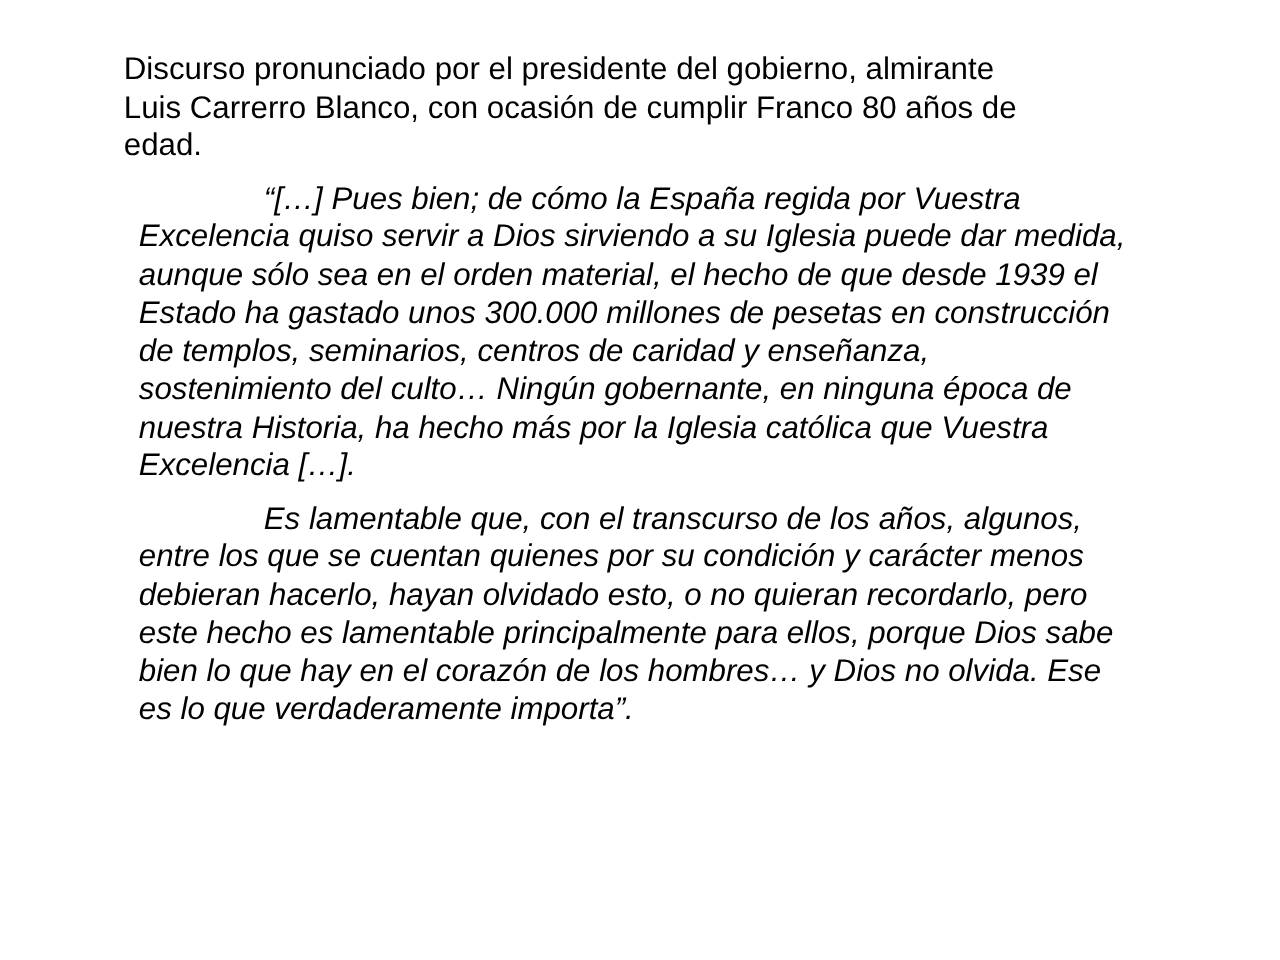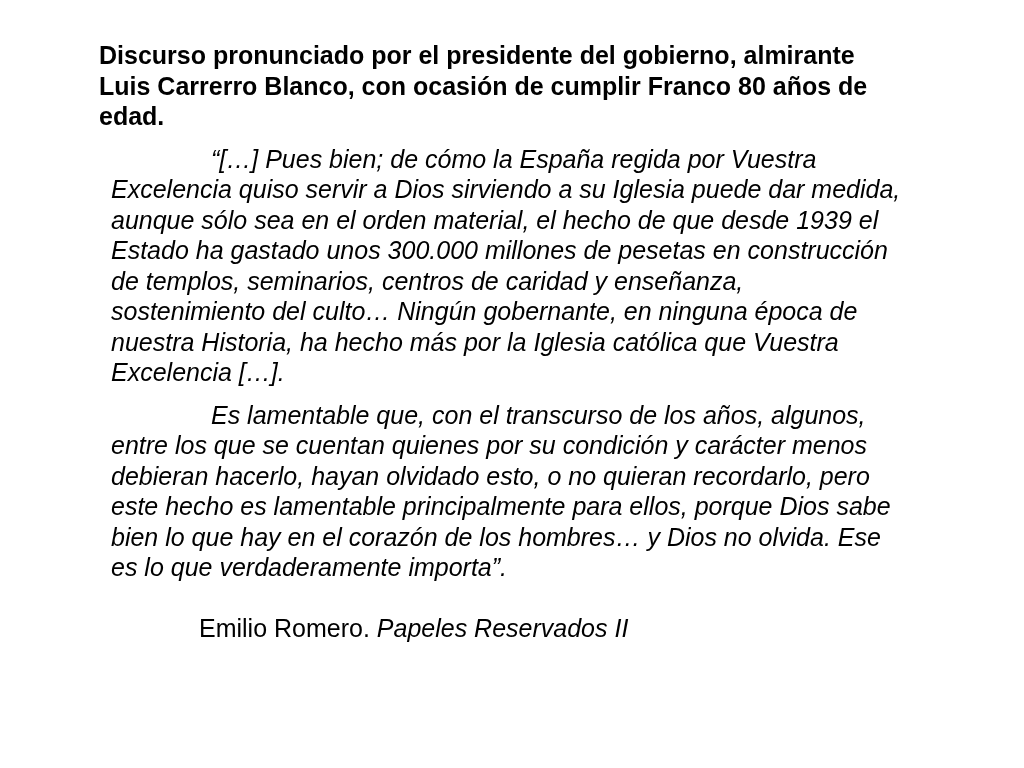--- a/index.html
+++ b/index.html
@@ -18,21 +18,21 @@
     box-sizing: border-box;
   }
   .content {
     box-sizing: border-box;
     padding: 40px 104px 0 99px;
     font-size: 25px;
     line-height: 30.5px;
   }
   .title {
     margin: 0;
-    font-weight: bold;
+    font-weight: normal;
     font-style: normal;
     white-space: pre-line;
   }
   .para {
     margin: 12px;
     font-style: italic;
     text-indent: 100px;
     white-space: pre-line;
   }
   .attribution {
@@ -59,15 +59,14 @@
 de templos, seminarios, centros de caridad y enseñanza,
 sostenimiento del culto… Ningún gobernante, en ninguna época de
 nuestra Historia, ha hecho más por la Iglesia católica que Vuestra
 Excelencia […].</p>
     <p class="para">Es lamentable que, con el transcurso de los años, algunos,
 entre los que se cuentan quienes por su condición y carácter menos
 debieran hacerlo, hayan olvidado esto, o no quieran recordarlo, pero
 este hecho es lamentable principalmente para ellos, porque Dios sabe
 bien lo que hay en el corazón de los hombres… y Dios no olvida. Ese
 es lo que verdaderamente importa”.</p>
-    <p class="attribution"><span class="author">Emilio Romero.</span> <span class="work">Papeles Reservados II</span></p>
   </div>
 </div>
 
 </body></html>

